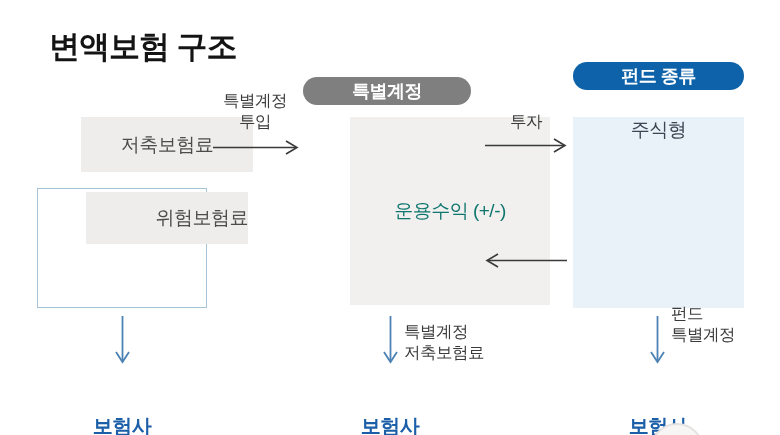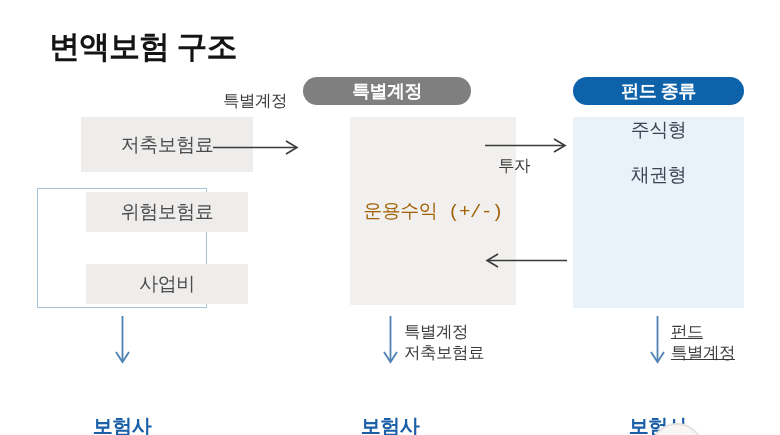--- a/index.html
+++ b/index.html
@@ -27,21 +27,21 @@
     height: 28px;
     line-height: 28px;
     border-radius: 15px;
     text-align: center;
     color: #ffffff;
     font-size: 18px;
     font-weight: 700;
     letter-spacing: -0.5px;
   }
   .pill-gray { left: 303px; top: 77px; width: 168px; background: #7f7f7f; }
-  .pill-blue { left: 573px; top: 77px; width: 171px; background: #0e62a9; }
+  .pill-blue { left: 573px; top: 62px; width: 171px; background: #0e62a9; }
 
   .gray-box {
     background: #eeedec;
     display: flex;
     align-items: center;
     justify-content: center;
     font-size: 19px;
     letter-spacing: -0.5px;
     color: #4c4c4c;
     margin-left: 45px;
@@ -51,27 +51,26 @@
   .group-box {
     left: 37px; top: 188px; width: 170px; height: 120px;
     border: 1px solid #a5c4d8;
     background: #ffffff;
     box-sizing: border-box;
     padding: 3px;
     display: flex;
     flex-direction: column;
     justify-content: space-between;
   }
-  .group-box .gray-box { height: 40px; width: 100%; }
+  .group-box .gray-box { height: 52px; width: 100%; justify-content: flex-end; }
 
   .ops-box {
-    left: 305px; top: 117px; width: 166px; height: 188px;
+    left: 305px; top: 117px; width: 200px; height: 188px;
     background: #f1f0ef;
-    color: #a16207;
-    font-family: Liberation Mono, monospace;
+    color: #0f766e;
   }
 
   .funds-box {
     left: 573px; top: 117px; width: 171px; height: 191px;
     background: #e9f2f9;
     display: flex;
     flex-direction: column;
     align-items: center;
     justify-content: flex-start;
     gap: 19px;
@@ -84,23 +83,23 @@
 
   .small-label {
     font-size: 16.5px;
     line-height: 21px;
     letter-spacing: -0.5px;
     color: #3a3a3a;
   }
   .center { text-align: center; }
 
   .input-label  { left: 205px; top: 90px;  width: 100px; }
-  .invest-label { left: 472px; top: 111px; width: 84px; margin-top: 44px;  }
+  .invest-label { left: 484px; top: 111px; width: 84px;  }
   .ops-cost-label  { left: 404px; top: 321px; }
-  .fund-cost-label { left: 671px; top: 321px; text-decoration: underline; }
+  .fund-cost-label { left: 671px; top: 303px; }
 
   .insurer {
     width: 110px;
     text-align: center;
     font-size: 20px;
     font-weight: 800;
     letter-spacing: -0.5px;
     color: #1a5fa8;
     margin-top: 40px;
   }
@@ -127,44 +126,41 @@
   <h1 class="abs title">변액보험 구조</h1>
 
   <div class="abs gray-box savings-box">
     <span>저축보험료</span>
   </div>
 
   <div class="abs group-box">
     <div class="gray-box">
       <span>위험보험료</span>
     </div>
-    <div class="gray-box">
-      <span>사업비</span>
-    </div>
   </div>
 
   <div class="abs pill pill-gray">
     <span>특별계정</span>
   </div>
 
   <div class="abs gray-box ops-box">
     <span>운용수익 (+/-)</span>
   </div>
 
   <div class="abs pill pill-blue">
     <span>펀드 종류</span>
   </div>
 
   <div class="abs funds-box">
     <div class="fund-item">주식형</div>
-    <div class="fund-item">채권형</div>
   </div>
 
   <div class="abs small-label center input-label">
     <div>특별계정</div>
+    <div>투입</div>
   </div>
   <svg class="abs" style="left:212px; top:139px;" width="88" height="17">
     <line x1="1" y1="8.5" x2="84" y2="8.5" stroke="#3a3a3a" stroke-width="1.6"></line>
     <polyline points="74,2 85,8.5 74,15" fill="none" stroke="#3a3a3a" stroke-width="1.6"></polyline>
   </svg>
 
   <div class="abs small-label center invest-label">투자</div>
   <svg class="abs" style="left:484px; top:137px;" width="84" height="17">
     <line x1="1" y1="8.5" x2="80" y2="8.5" stroke="#3a3a3a" stroke-width="1.6"></line>
     <polyline points="70,2 81,8.5 70,15" fill="none" stroke="#3a3a3a" stroke-width="1.6"></polyline>

